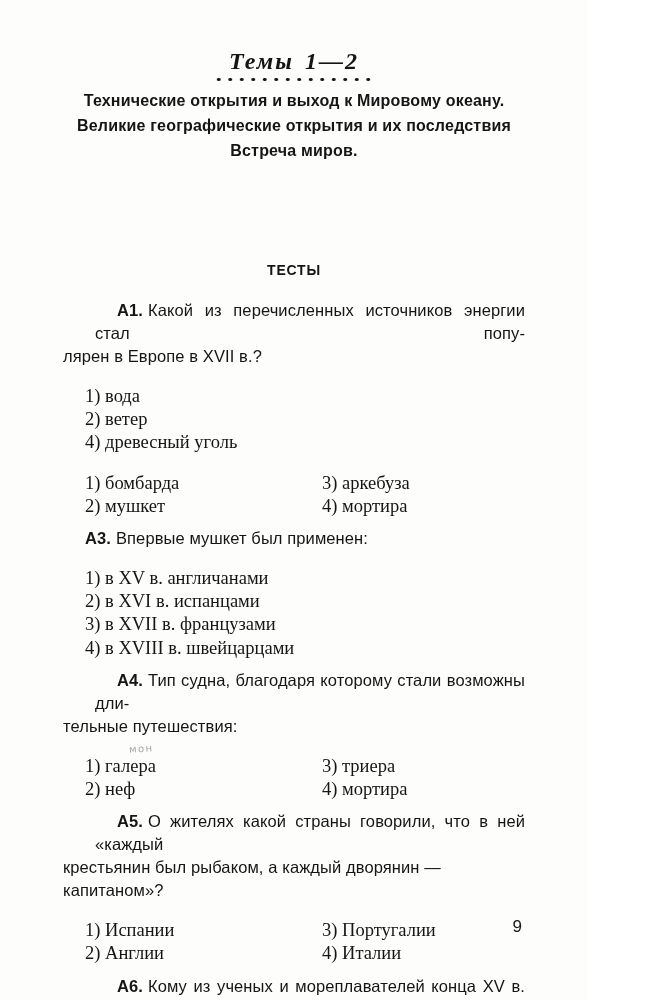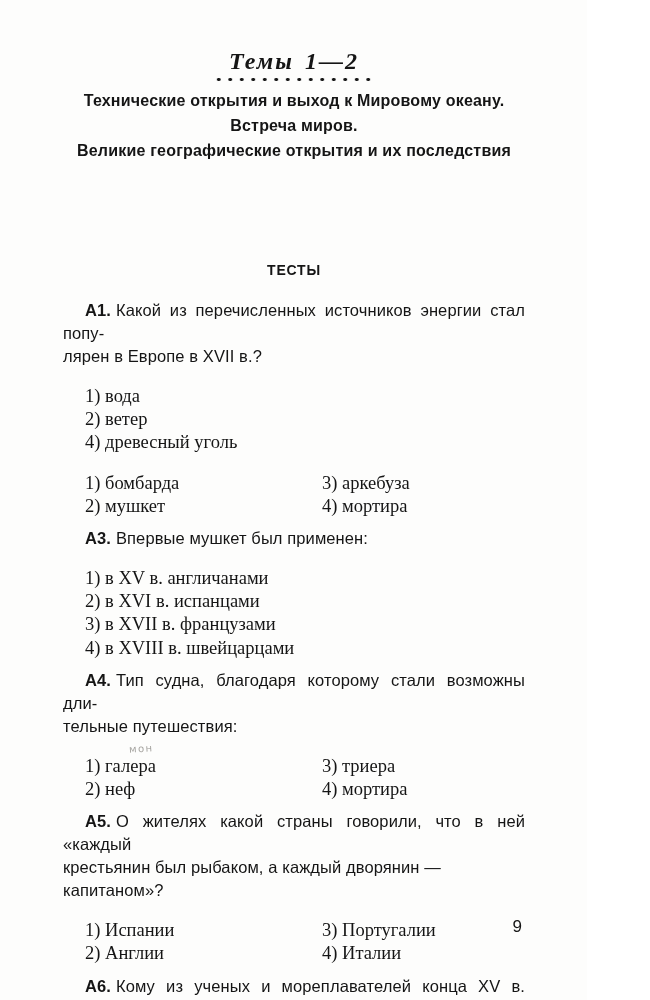--- a/index.html
+++ b/index.html
@@ -45,21 +45,21 @@
     letter-spacing:0.8px;
   }
   
   .question { margin-top:9px; }
   .question.first { margin-top:18px; }
   .qline {
     font-size:16.5px; line-height:23px;
     letter-spacing:0.1px;
   }
   .qline.first { text-indent:22px; }
-  .qline.stretch { text-align:justify; text-align-last:justify; }
+  .qline.stretch { text-align:justify; text-align-last:justify;margin-left:32px; }
   .qid { font-weight:bold; margin-right:5px; }
   .opts {
     margin-top:17px;
     padding-left:22px;
     font-family:"Liberation Serif", serif;
     font-size:18.5px; line-height:23.2px;
   }
   .opts.cols2 {
     display:grid;
     grid-auto-flow:column;
@@ -83,22 +83,22 @@
 </head>
 <body>
 
 <div class="page">
 
   <div class="header">
     <div class="topic">Темы 1—2</div>
     <div class="dots"></div>
     <div class="title">
       <div>Технические открытия и выход к Мировому океану.</div>
+      <div>Великие географические открытия и их последствия</div>
       <div>Встреча миров.</div>
-      <div>Великие географические открытия и их последствия</div>
     </div>
   </div>
 
   <div class="tests-heading">ТЕСТЫ</div>
 
   <div id="questions">
       <div class="question first">
         <div class="qline first stretch"><span class="qid">А1.</span><span>Какой из перечисленных источников энергии стал попу-</span></div>
         <div class="qline">лярен в Европе в XVII в.?</div>
         <div class="opts">

